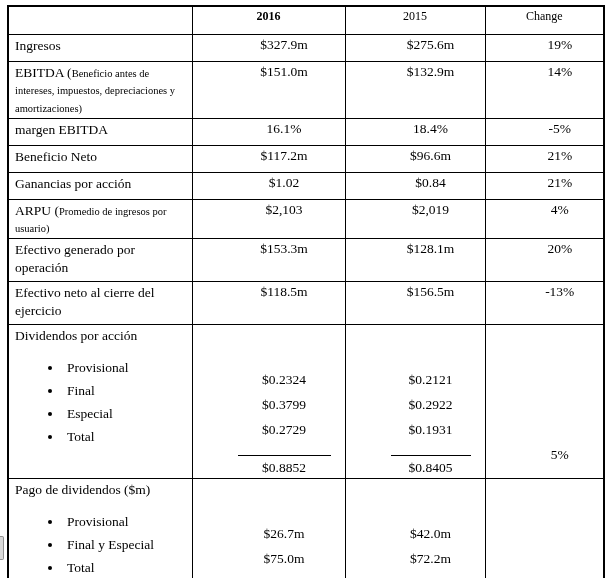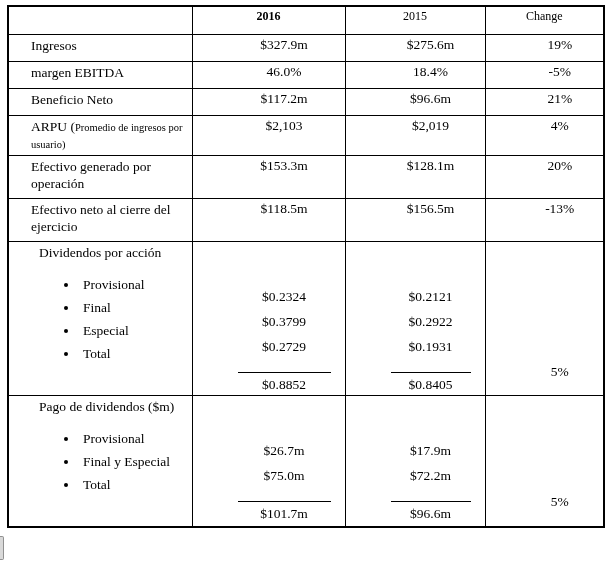--- a/index.html
+++ b/index.html
@@ -21,33 +21,33 @@
   td, th {
     border: 1px solid #000;
     vertical-align: top;
     padding: 2px 4px;
     font-size: 13.5px;
     font-weight: normal;
     overflow: hidden;
   }
   th { font-size: 12px; text-align: center; }
   th.bold { font-weight: bold; }
-  td.label { text-align: left; padding-left: 22px; line-height: 1.28; }
+  td.label { text-align: left; padding-left: 6px; line-height: 1.28; }
   td.val { text-align: center; padding-left: 35px; }
   span.note { font-size: 10.5px; }
   
   tr.rh-head  td, tr.rh-head  th { height: 23px; }
   tr.rh-s     td { height: 22px; }  
   tr.rh-ebit  td { height: 45px; }
   tr.rh-arpu  td { height: 32px; }
   tr.rh-cash  td { height: 38px; }
   tr.rh-div   td { height: 134px; }
   tr.rh-pay   td { height: 112px; }
   
-  .sec-title { line-height: 17px; margin-left: 8px; }
+  .sec-title { line-height: 17px; }
   ul.bullets {
     margin: 12px 0 0 0;
     padding-left: 48px;
     list-style: disc outside;
   }
   ul.bullets li { line-height: 23px; padding-left: 4px; }
   .stack { margin-top: 40px; }
   .stack .v { line-height: 25px; }
   .total {
     margin: 13px 10px 0 10px;
@@ -86,35 +86,47 @@
       <th>Change</th>
     </tr>
 
     <tr class="rh-s">
       <td class="label">Ingresos</td>
       <td class="val">$327.9m</td>
       <td class="val">$275.6m</td>
       <td class="val">19%</td>
     </tr>
 
+    <tr class="rh-ebit">
+      <td class="label"><span>EBITDA (</span><span class="note">Beneficio antes de intereses, impuestos, depreciaciones y amortizaciones)</span></td>
+      <td class="val">$151.0m</td>
+      <td class="val">$132.9m</td>
+      <td class="val">14%</td>
+    </tr>
 
     <tr class="rh-s">
       <td class="label">margen EBITDA</td>
-      <td class="val">46.0%</td>
+      <td class="val">16.1%</td>
       <td class="val">18.4%</td>
       <td class="val">-5%</td>
     </tr>
 
     <tr class="rh-s">
       <td class="label">Beneficio Neto</td>
       <td class="val">$117.2m</td>
       <td class="val">$96.6m</td>
       <td class="val">21%</td>
     </tr>
 
+    <tr class="rh-s">
+      <td class="label">Ganancias por acción</td>
+      <td class="val">$1.02</td>
+      <td class="val">$0.84</td>
+      <td class="val">21%</td>
+    </tr>
 
     <tr class="rh-arpu">
       <td class="label"><span>ARPU (</span><span class="note">Promedio de ingresos por usuario)</span></td>
       <td class="val">$2,103</td>
       <td class="val">$2,019</td>
       <td class="val">4%</td>
     </tr>
 
     <tr class="rh-cash">
       <td class="label">Efectivo generado por operación</td>
@@ -170,21 +182,21 @@
       </td>
       <td class="val">
         <div class="stack">
           <div class="v">$26.7m</div>
           <div class="v">$75.0m</div>
           <div class="total"><span>$101.7m</span></div>
         </div>
       </td>
       <td class="val">
         <div class="stack">
-          <div class="v">$17.9m</div>
+          <div class="v">$42.0m</div>
           <div class="v">$72.2m</div>
           <div class="total"><span>$96.6m</span></div>
         </div>
       </td>
       <td class="val chg-bottom chg-pay"><span>5%</span></td>
     </tr>
   </tbody>
 </table>
 
 <div class="artifact"></div>

